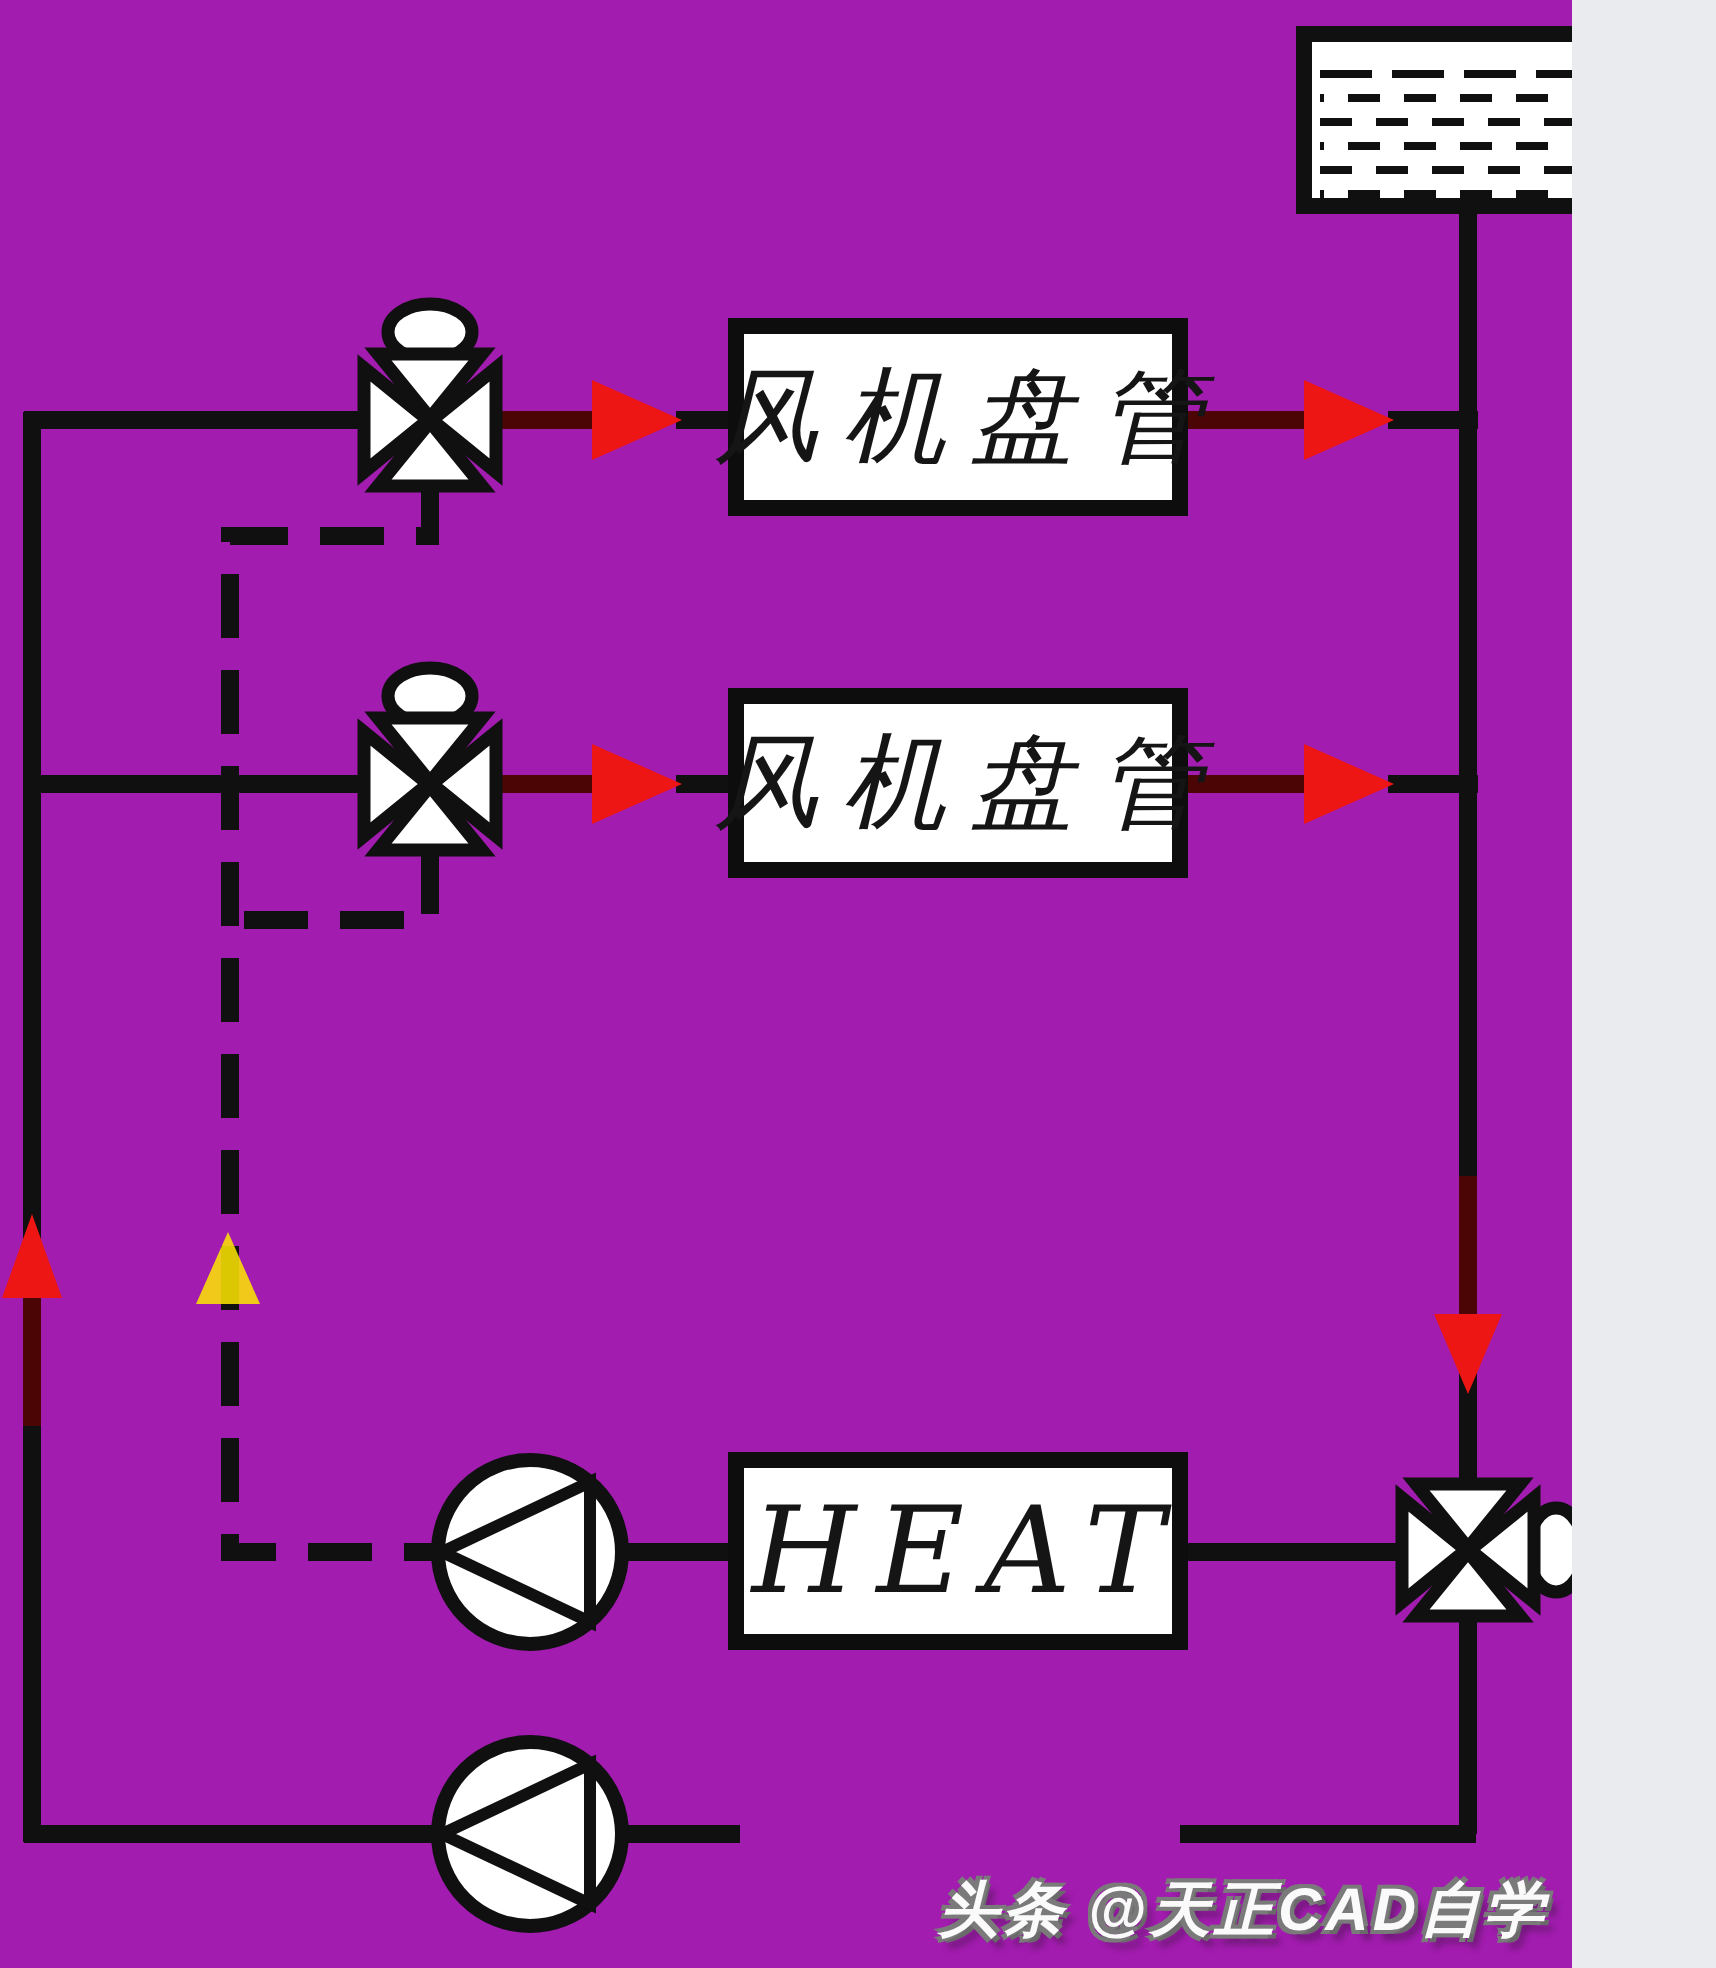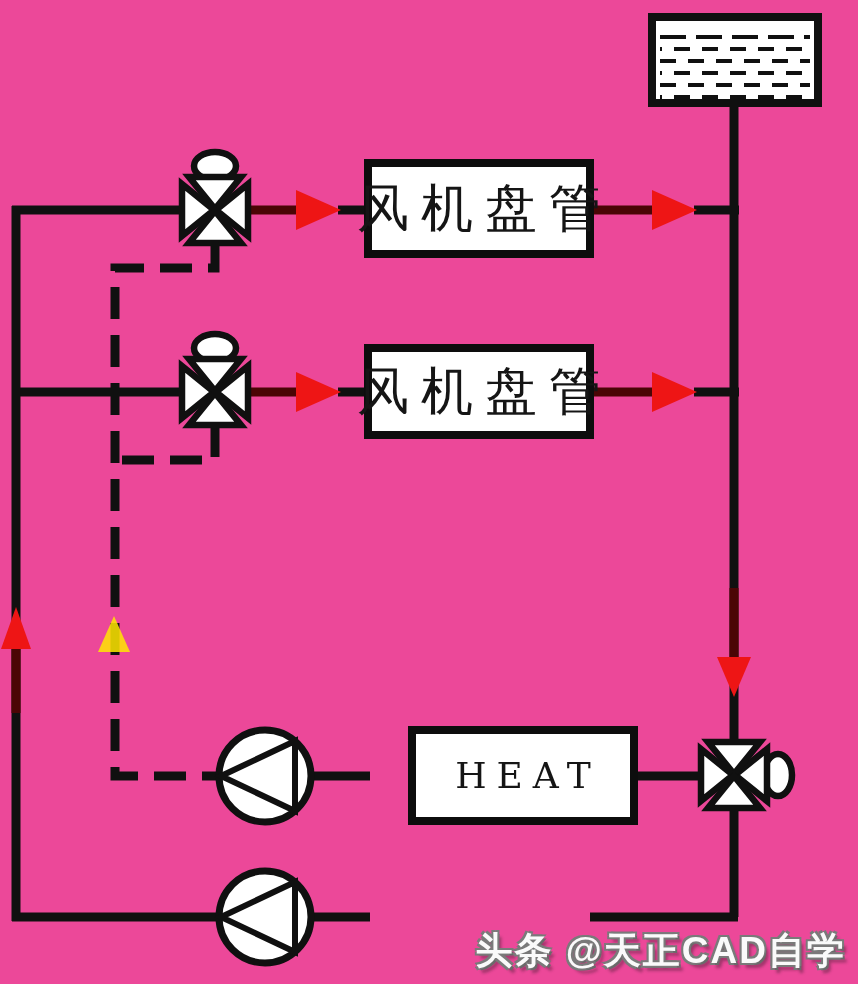--- a/index.html
+++ b/index.html
@@ -1,39 +1,39 @@
 <!DOCTYPE html>
 <html><head>
 <meta charset="utf-8">
 <style>
   html,body{margin:0;padding:0;background:#e9ebee;}
   .canvas{
-    position:relative;width:858px;height:984px;background:#ec4899;
-    overflow:hidden;font-family:"Liberation Sans",sans-serif;
+    position:relative;width:786px;height:984px;background:#a21caf;
+    overflow:hidden;font-family:"Liberation Sans",sans-serif;font-style:italic;
   }
   .canvas svg{position:absolute;left:0;top:0;}
   .pipe{stroke:#101010;stroke-width:9;fill:none;}
   .darkred{stroke:#4b0505;stroke-width:9;fill:none;}
   .ctrl{stroke:#101010;stroke-width:9;fill:none;stroke-dasharray:32 16;}
   .sym{fill:#ffffff;stroke:#101010;stroke-width:6.5;stroke-linejoin:miter;}
   .pumpc{fill:#ffffff;stroke:#101010;stroke-width:7;}
   .pumpt{fill:none;stroke:#101010;stroke-width:6;stroke-linejoin:miter;}
   .tankrect{fill:#ffffff;stroke:#101010;stroke-width:8;}
   .hatch{stroke:#101010;stroke-width:4;fill:none;}
   .arrow{fill:#ee1515;}
   .yellowarrow{fill:#ffe800;opacity:.85;}
   .unitbox{
     position:absolute;box-sizing:border-box;background:#ffffff;
     border:8px solid #0d0d0d;display:flex;align-items:center;justify-content:center;
     font-family:"DejaVu Serif","Liberation Serif",serif;color:#151515;white-space:nowrap;
   }
   .cn{font-size:52px;letter-spacing:12px;padding-left:12px;}
-  .en{font-size:36px;letter-spacing:10px;padding-left:10px;margin-left:44px;}
+  .en{font-size:60px;letter-spacing:10px;padding-left:10px;}
   .watermark{
-    position:absolute;right:12px;bottom:8px;font-size:37px;font-weight:bold;
+    position:absolute;right:12px;bottom:8px;font-size:30px;font-weight:bold;
     letter-spacing:2px;color:#fafafa;font-family:"Liberation Sans",sans-serif;
     text-shadow:-2px -2px 0 #7a7a7a,2px -2px 0 #7a7a7a,-2px 2px 0 #7a7a7a,
                 2px 2px 0 #6a6a6a,4px 5px 3px rgba(20,20,20,.35);
   }
 </style>
 </head>
 <body>
 
 <div class="canvas">
 

